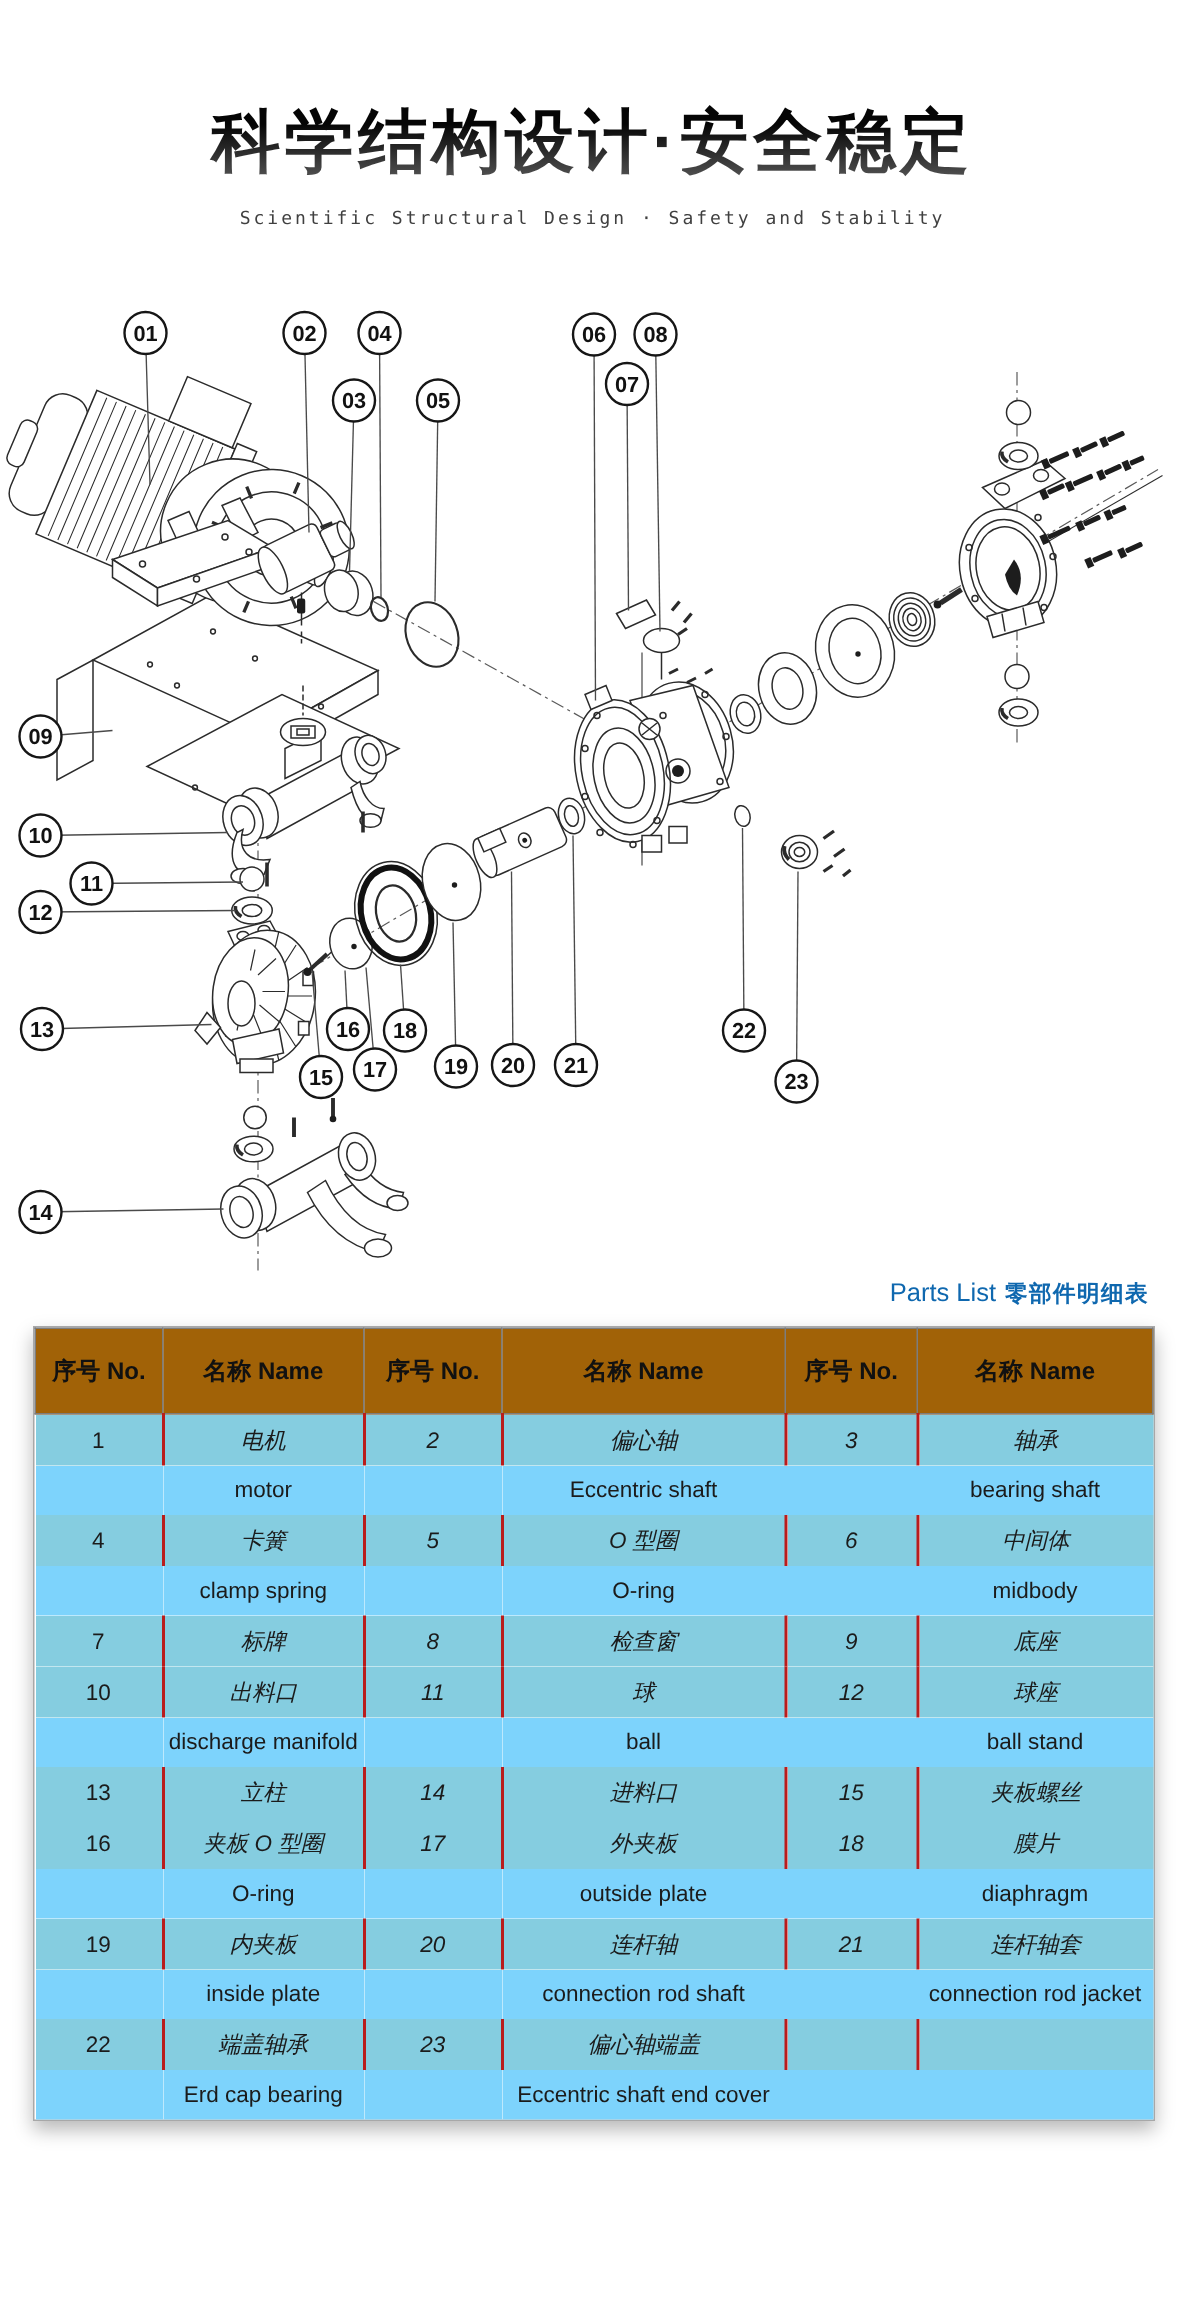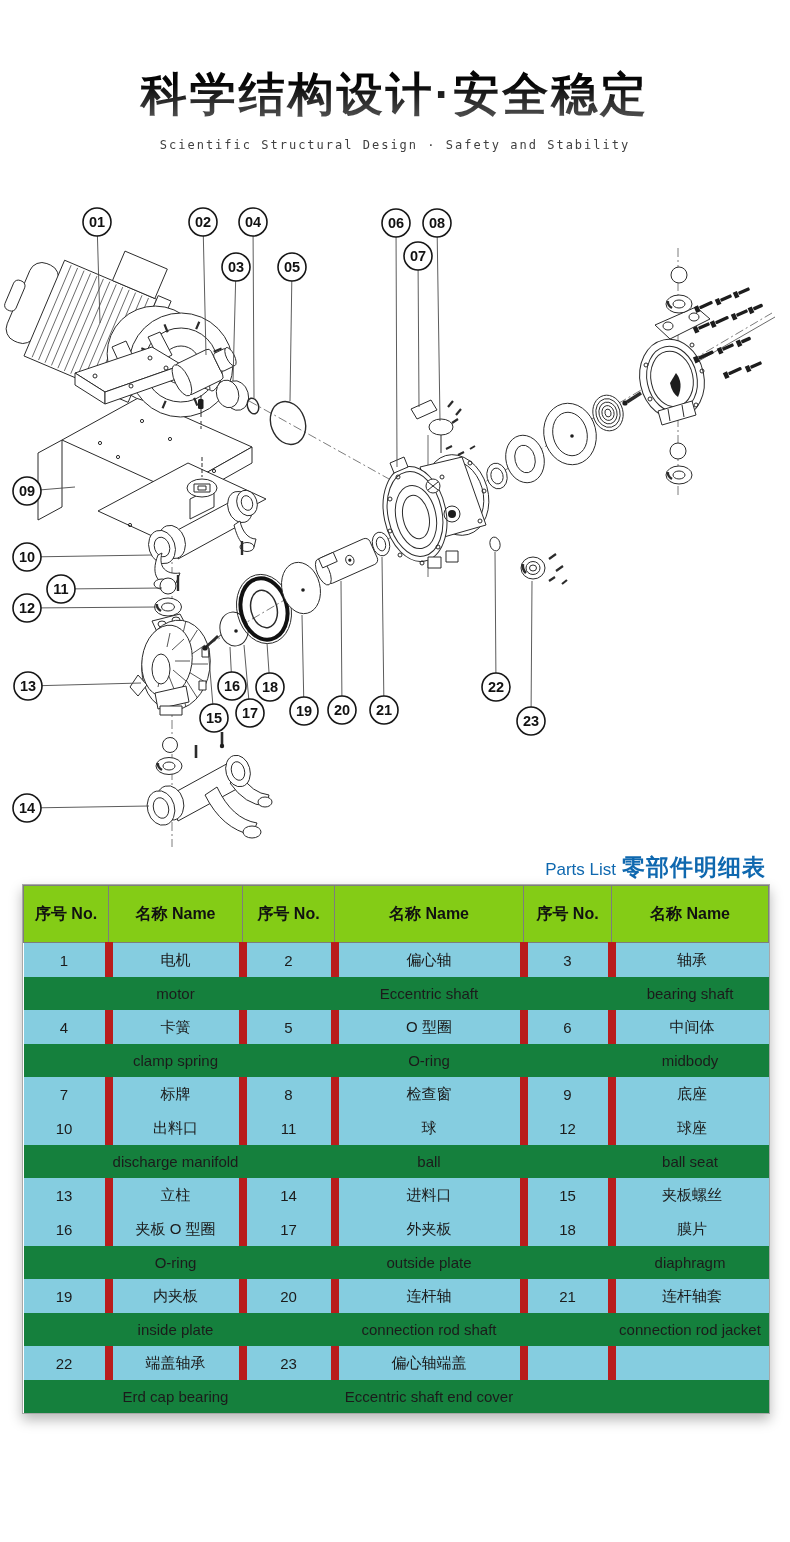--- a/index.html
+++ b/index.html
@@ -18,31 +18,31 @@
   .diagram *{vector-effect:non-scaling-stroke;}
   .ln{stroke:#2b2b2b;stroke-width:1;fill:none;}
   .wh{stroke:#2b2b2b;stroke-width:1;fill:#ffffff;}
   .dashdot{stroke:#5a5a5a;stroke-width:0.8;fill:none;stroke-dasharray:9 3 2 3;}
   .leader{stroke:#4a4a4a;stroke-width:0.9;}
   .bubble{fill:#fff;stroke:#161616;stroke-width:1.6;}
   .co-num{font:600 14.5px "Liberation Sans",sans-serif;fill:#111;text-anchor:middle;}
   .blk{fill:#1d1d1d;stroke:none;}
   
   .parts-label{position:absolute;top:852px;right:24px;color:#0f68af;font-size:17px;}
-  .parts-label .zh{font-size:23px;font-weight:bold;margin-left:6px;letter-spacing:1px;}
+  .parts-label .zh{font-size:15px;font-weight:bold;margin-left:6px;letter-spacing:1px;}
   
   .table-card{position:absolute;top:884px;left:22px;width:746px;background:#fff;
     border:1px solid #a8a8a8;box-shadow:0 6px 12px rgba(0,0,0,0.28);}
   table.parts{width:100%;border-collapse:collapse;table-layout:fixed;}
   table.parts th{border:1px solid #7d7d7d;height:54px;font-size:16px;font-weight:bold;
-    background:#84cc16;color:#111;text-align:center;}
+    background:#a16207;color:#111;text-align:center;}
   table.parts td{text-align:center;font-size:15px;color:#1b1b1b;overflow:hidden;white-space:nowrap;}
   tr.row-zh td{background:#85cde0;height:32px;}
-  tr.row-zh td + td{border-left:8px solid #b91c1c;}
-  tr.row-en td{background:#15803d;height:31px;margin-left:28px;}
+  tr.row-zh td + td{border-left:2px solid #b91c1c;font-style:italic;}
+  tr.row-en td{background:#7dd3fc;height:31px;margin-left:28px;}
 </style>
 </head>
 <body>
 
 <div class="page">
 
   <div class="main-title">科学结构设计·安全稳定</div>
   <div class="sub-title">Scientific Structural Design · Safety and Stability</div>
 
   <svg class="diagram" width="790" height="660" viewBox="0 0 790 660">
@@ -555,21 +555,21 @@
             <td>球</td>
             <td>12</td>
             <td>球座</td>
           </tr>
           <tr class="row-en">
             <td></td>
             <td>discharge manifold</td>
             <td></td>
             <td>ball</td>
             <td></td>
-            <td>ball seat</td>
+            <td>ball stand</td>
           </tr>
           <tr class="row-zh">
             <td>13</td>
             <td>立柱</td>
             <td>14</td>
             <td>进料口</td>
             <td>15</td>
             <td>夹板螺丝</td>
           </tr>
           <tr class="row-zh">

